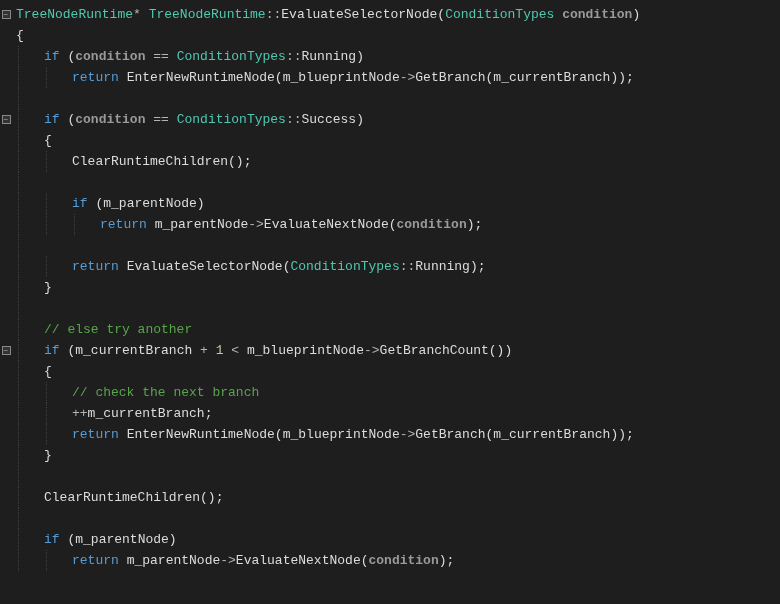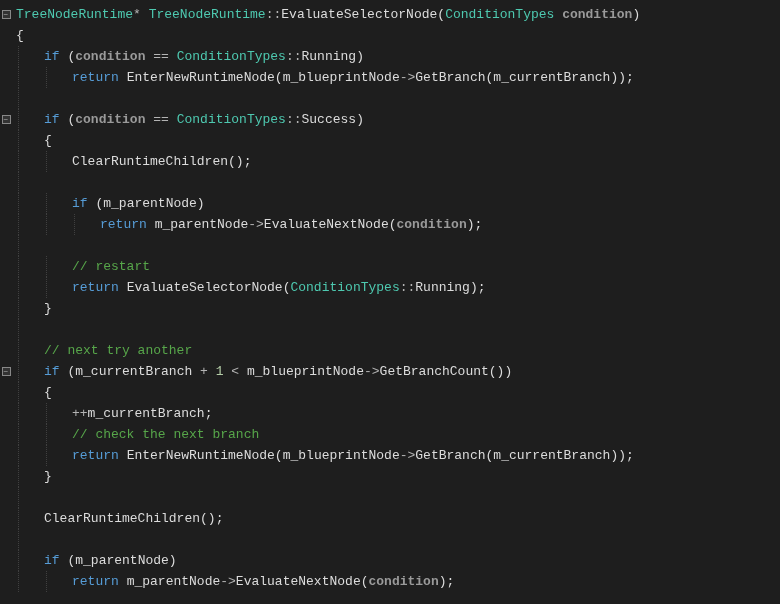--- a/index.html
+++ b/index.html
@@ -80,29 +80,28 @@
     <div class="line"><div class="gutter"></div><div class="indent-area" style="width: 28px;"><div class="guide" style="left: 6px;"></div></div><div class="code"><span class="t-kw">if</span><span class="t-ident"> </span><span class="t-punct">(</span><span class="t-param">condition</span><span class="t-ident"> </span><span class="t-op">==</span><span class="t-ident"> </span><span class="t-type">ConditionTypes</span><span class="t-op">::</span><span class="t-ident">Running</span><span class="t-punct">)</span></div></div>
     <div class="line"><div class="gutter"></div><div class="indent-area" style="width: 56px;"><div class="guide" style="left: 6px;"></div><div class="guide" style="left: 34px;"></div></div><div class="code"><span class="t-kw">return</span><span class="t-ident"> </span><span class="t-func">EnterNewRuntimeNode</span><span class="t-punct">(</span><span class="t-member">m_blueprintNode</span><span class="t-op">-&gt;</span><span class="t-func">GetBranch</span><span class="t-punct">(</span><span class="t-member">m_currentBranch</span><span class="t-punct">));</span></div></div>
     <div class="line"><div class="gutter"></div><div class="indent-area" style="width: 28px;"><div class="guide" style="left: 6px;"></div></div><div class="code"></div></div>
     <div class="line"><div class="gutter"><div class="fold">−</div></div><div class="indent-area" style="width: 28px;"><div class="guide" style="left: 6px;"></div></div><div class="code"><span class="t-kw">if</span><span class="t-ident"> </span><span class="t-punct">(</span><span class="t-param">condition</span><span class="t-ident"> </span><span class="t-op">==</span><span class="t-ident"> </span><span class="t-type">ConditionTypes</span><span class="t-op">::</span><span class="t-ident">Success</span><span class="t-punct">)</span></div></div>
     <div class="line"><div class="gutter"></div><div class="indent-area" style="width: 28px;"><div class="guide" style="left: 6px;"></div></div><div class="code"><span class="t-punct">{</span></div></div>
     <div class="line"><div class="gutter"></div><div class="indent-area" style="width: 56px;"><div class="guide" style="left: 6px;"></div><div class="guide" style="left: 34px;"></div></div><div class="code"><span class="t-func">ClearRuntimeChildren</span><span class="t-punct">();</span></div></div>
     <div class="line"><div class="gutter"></div><div class="indent-area" style="width: 28px;"><div class="guide" style="left: 6px;"></div></div><div class="code"></div></div>
     <div class="line"><div class="gutter"></div><div class="indent-area" style="width: 56px;"><div class="guide" style="left: 6px;"></div><div class="guide" style="left: 34px;"></div></div><div class="code"><span class="t-kw">if</span><span class="t-ident"> </span><span class="t-punct">(</span><span class="t-member">m_parentNode</span><span class="t-punct">)</span></div></div>
     <div class="line"><div class="gutter"></div><div class="indent-area" style="width: 84px;"><div class="guide" style="left: 6px;"></div><div class="guide" style="left: 34px;"></div><div class="guide" style="left: 62px;"></div></div><div class="code"><span class="t-kw">return</span><span class="t-ident"> </span><span class="t-member">m_parentNode</span><span class="t-op">-&gt;</span><span class="t-func">EvaluateNextNode</span><span class="t-punct">(</span><span class="t-param">condition</span><span class="t-punct">);</span></div></div>
     <div class="line"><div class="gutter"></div><div class="indent-area" style="width: 28px;"><div class="guide" style="left: 6px;"></div></div><div class="code"></div></div>
-    <div class="line"><div class="gutter"></div><div class="indent-area" style="width: 56px;"><div class="guide" style="left: 6px;"></div><div class="guide" style="left: 34px;"></div></div><div class="code"><span class="t-comment">// restart</span></div></div>
     <div class="line"><div class="gutter"></div><div class="indent-area" style="width: 56px;"><div class="guide" style="left: 6px;"></div><div class="guide" style="left: 34px;"></div></div><div class="code"><span class="t-kw">return</span><span class="t-ident"> </span><span class="t-func">EvaluateSelectorNode</span><span class="t-punct">(</span><span class="t-type">ConditionTypes</span><span class="t-op">::</span><span class="t-ident">Running</span><span class="t-punct">);</span></div></div>
     <div class="line"><div class="gutter"></div><div class="indent-area" style="width: 28px;"><div class="guide" style="left: 6px;"></div></div><div class="code"><span class="t-punct">}</span></div></div>
     <div class="line"><div class="gutter"></div><div class="indent-area" style="width: 28px;"><div class="guide" style="left: 6px;"></div></div><div class="code"></div></div>
-    <div class="line"><div class="gutter"></div><div class="indent-area" style="width: 28px;"><div class="guide" style="left: 6px;"></div></div><div class="code"><span class="t-comment">// next try another</span></div></div>
+    <div class="line"><div class="gutter"></div><div class="indent-area" style="width: 28px;"><div class="guide" style="left: 6px;"></div></div><div class="code"><span class="t-comment">// else try another</span></div></div>
     <div class="line"><div class="gutter"><div class="fold">−</div></div><div class="indent-area" style="width: 28px;"><div class="guide" style="left: 6px;"></div></div><div class="code"><span class="t-kw">if</span><span class="t-ident"> </span><span class="t-punct">(</span><span class="t-member">m_currentBranch</span><span class="t-ident"> </span><span class="t-op">+</span><span class="t-ident"> </span><span class="t-num">1</span><span class="t-ident"> </span><span class="t-op">&lt;</span><span class="t-ident"> </span><span class="t-member">m_blueprintNode</span><span class="t-op">-&gt;</span><span class="t-func">GetBranchCount</span><span class="t-punct">())</span></div></div>
     <div class="line"><div class="gutter"></div><div class="indent-area" style="width: 28px;"><div class="guide" style="left: 6px;"></div></div><div class="code"><span class="t-punct">{</span></div></div>
+    <div class="line"><div class="gutter"></div><div class="indent-area" style="width: 56px;"><div class="guide" style="left: 6px;"></div><div class="guide" style="left: 34px;"></div></div><div class="code"><span class="t-comment">// check the next branch</span></div></div>
     <div class="line"><div class="gutter"></div><div class="indent-area" style="width: 56px;"><div class="guide" style="left: 6px;"></div><div class="guide" style="left: 34px;"></div></div><div class="code"><span class="t-op">++</span><span class="t-member">m_currentBranch</span><span class="t-punct">;</span></div></div>
-    <div class="line"><div class="gutter"></div><div class="indent-area" style="width: 56px;"><div class="guide" style="left: 6px;"></div><div class="guide" style="left: 34px;"></div></div><div class="code"><span class="t-comment">// check the next branch</span></div></div>
     <div class="line"><div class="gutter"></div><div class="indent-area" style="width: 56px;"><div class="guide" style="left: 6px;"></div><div class="guide" style="left: 34px;"></div></div><div class="code"><span class="t-kw">return</span><span class="t-ident"> </span><span class="t-func">EnterNewRuntimeNode</span><span class="t-punct">(</span><span class="t-member">m_blueprintNode</span><span class="t-op">-&gt;</span><span class="t-func">GetBranch</span><span class="t-punct">(</span><span class="t-member">m_currentBranch</span><span class="t-punct">));</span></div></div>
     <div class="line"><div class="gutter"></div><div class="indent-area" style="width: 28px;"><div class="guide" style="left: 6px;"></div></div><div class="code"><span class="t-punct">}</span></div></div>
     <div class="line"><div class="gutter"></div><div class="indent-area" style="width: 28px;"><div class="guide" style="left: 6px;"></div></div><div class="code"></div></div>
     <div class="line"><div class="gutter"></div><div class="indent-area" style="width: 28px;"><div class="guide" style="left: 6px;"></div></div><div class="code"><span class="t-func">ClearRuntimeChildren</span><span class="t-punct">();</span></div></div>
     <div class="line"><div class="gutter"></div><div class="indent-area" style="width: 28px;"><div class="guide" style="left: 6px;"></div></div><div class="code"></div></div>
     <div class="line"><div class="gutter"></div><div class="indent-area" style="width: 28px;"><div class="guide" style="left: 6px;"></div></div><div class="code"><span class="t-kw">if</span><span class="t-ident"> </span><span class="t-punct">(</span><span class="t-member">m_parentNode</span><span class="t-punct">)</span></div></div>
     <div class="line"><div class="gutter"></div><div class="indent-area" style="width: 56px;"><div class="guide" style="left: 6px;"></div><div class="guide" style="left: 34px;"></div></div><div class="code"><span class="t-kw">return</span><span class="t-ident"> </span><span class="t-member">m_parentNode</span><span class="t-op">-&gt;</span><span class="t-func">EvaluateNextNode</span><span class="t-punct">(</span><span class="t-param">condition</span><span class="t-punct">);</span></div></div>
   </div>
 
 </body></html>

